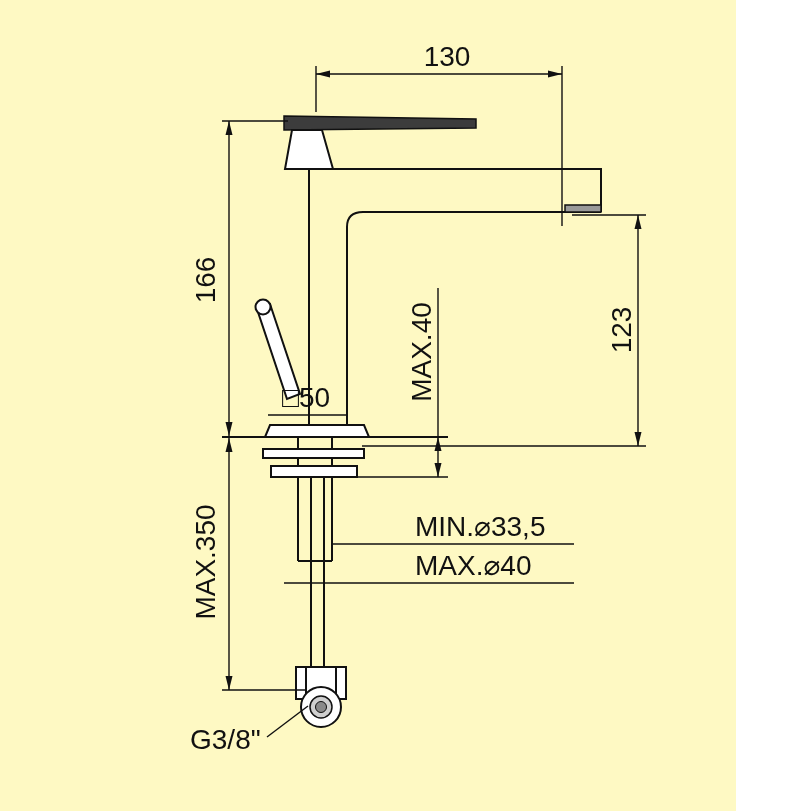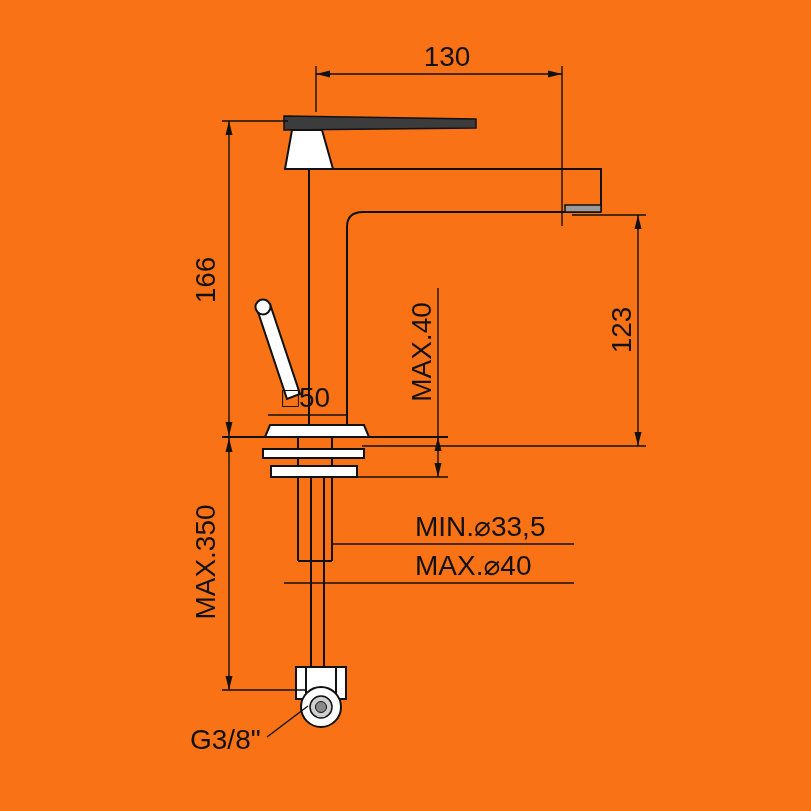--- a/index.html
+++ b/index.html
@@ -1,16 +1,16 @@
 <!DOCTYPE html>
 <html><head>
 <meta charset="utf-8">
 <style>
   html,body{margin:0;padding:0;background:#ffffff;}
-  .stage{position:relative;width:811px;height:811px;background:#f97316;overflow:hidden;}
+  .stage{position:relative;width:736px;height:811px;background:#fef9c3;overflow:hidden;}
   svg{display:block;}
   .dim-text{font-family:"Liberation Sans","DejaVu Sans",sans-serif;font-size:28px;fill:#111111;}
   .thin{stroke:#111111;stroke-width:1.4;fill:none;}
   .main{stroke:#111111;stroke-width:2;fill:none;}
   .fillwhite{fill:#ffffff;stroke:#111111;stroke-width:2;}
   .arr{fill:#111111;stroke:none;}
 </style>
 </head>
 <body>
 

